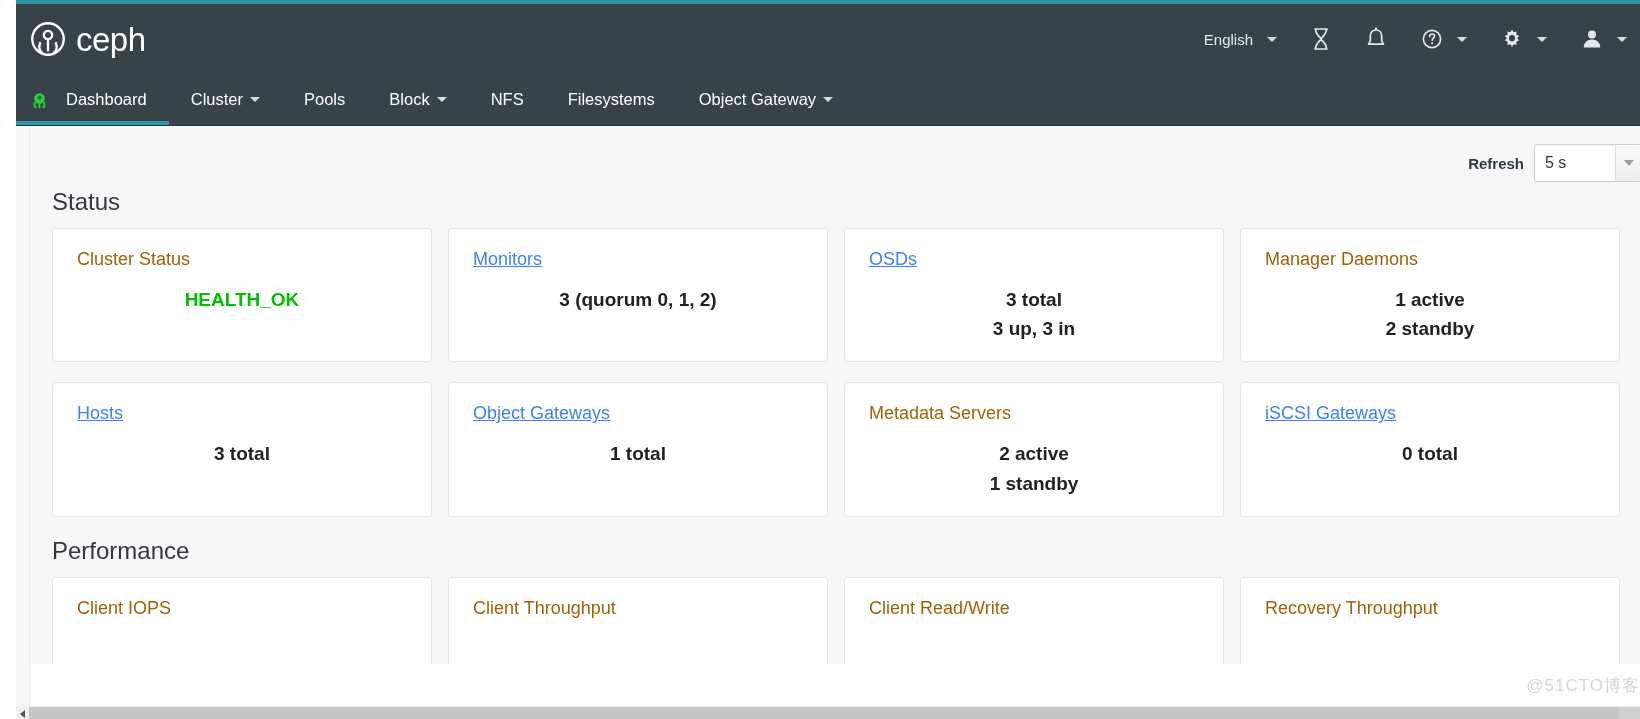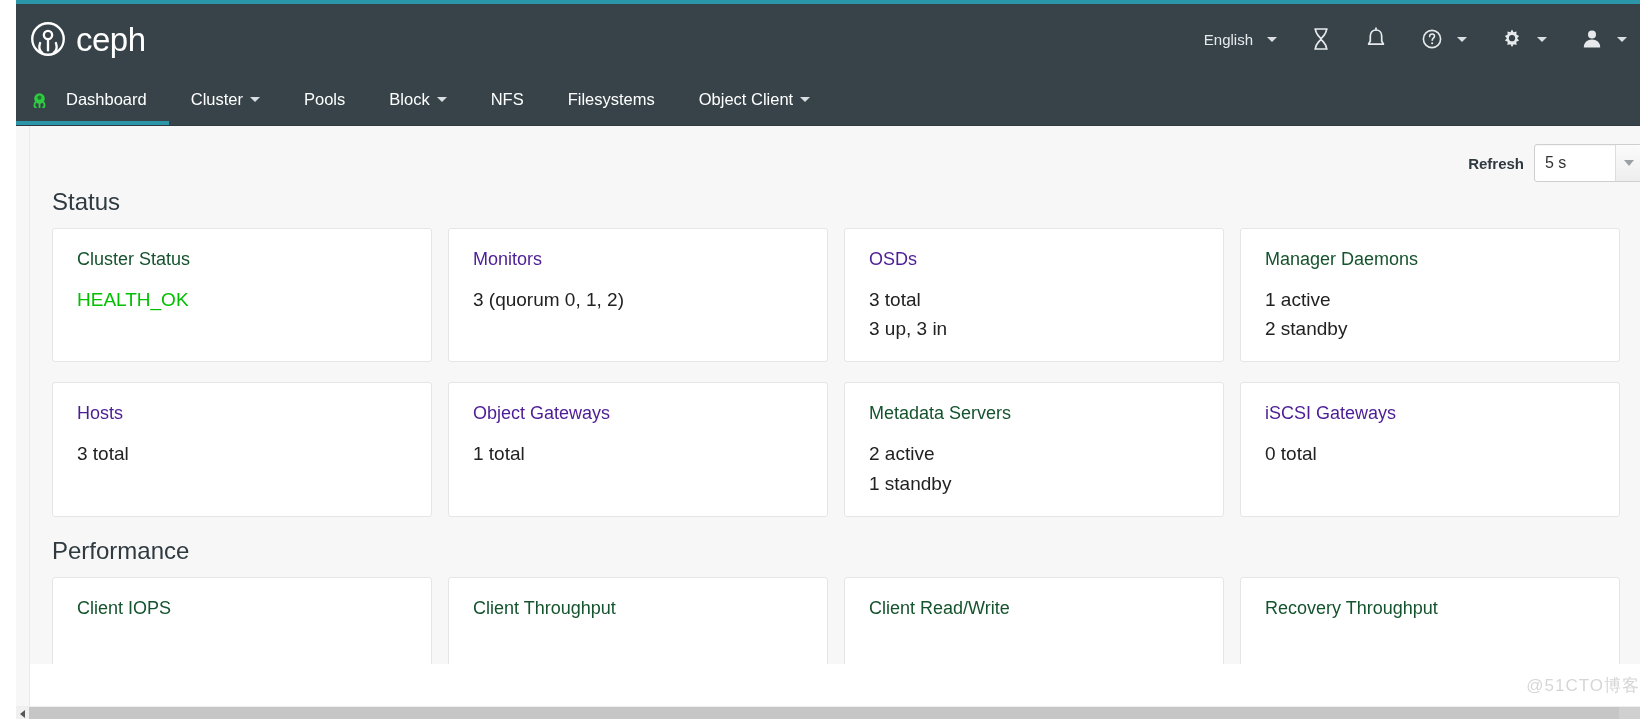--- a/index.html
+++ b/index.html
@@ -187,33 +187,35 @@
     border-radius: 3px;
     min-height: 128px;
     padding: 20px 24px 18px 24px;
     display: flex;
     flex-direction: column;
   }
   .card.perf { min-height: 100px; }
 
   .card-title {
     font-size: 18px;
-    color: #14532d;
+    color: #a16207;
     font-weight: 400;
     line-height: 1.2;
   }
   .card-title.link {
-    color: #4c1d95;
+    color: #3b82f6;
     cursor: pointer;
+    text-decoration: underline;
   }
 
   .card-body {
     margin-top: 14px;
+    text-align: center;
     font-size: 19px;
-    font-weight: normal;
+    font-weight: bold;
     color: #222222;
     line-height: 1.55;
   }
   .card-body .ok { color: #00c000; }
   .card-body .line { display: block; }
 
   
   .watermark {
     position: absolute;
     right: 16px;
@@ -384,21 +386,21 @@
 
     <div class="nav-item">
       <span>NFS</span>
     </div>
 
     <div class="nav-item">
       <span>Filesystems</span>
     </div>
 
     <div class="nav-item">
-      <span>Object Client</span>
+      <span>Object Gateway</span>
       <span class="caret"></span>
     </div>
 
   </div>
 
   <div class="content">
 
     <div class="refresh-row">
       <span class="refresh-label">Refresh</span>
       <div class="refresh-select">

